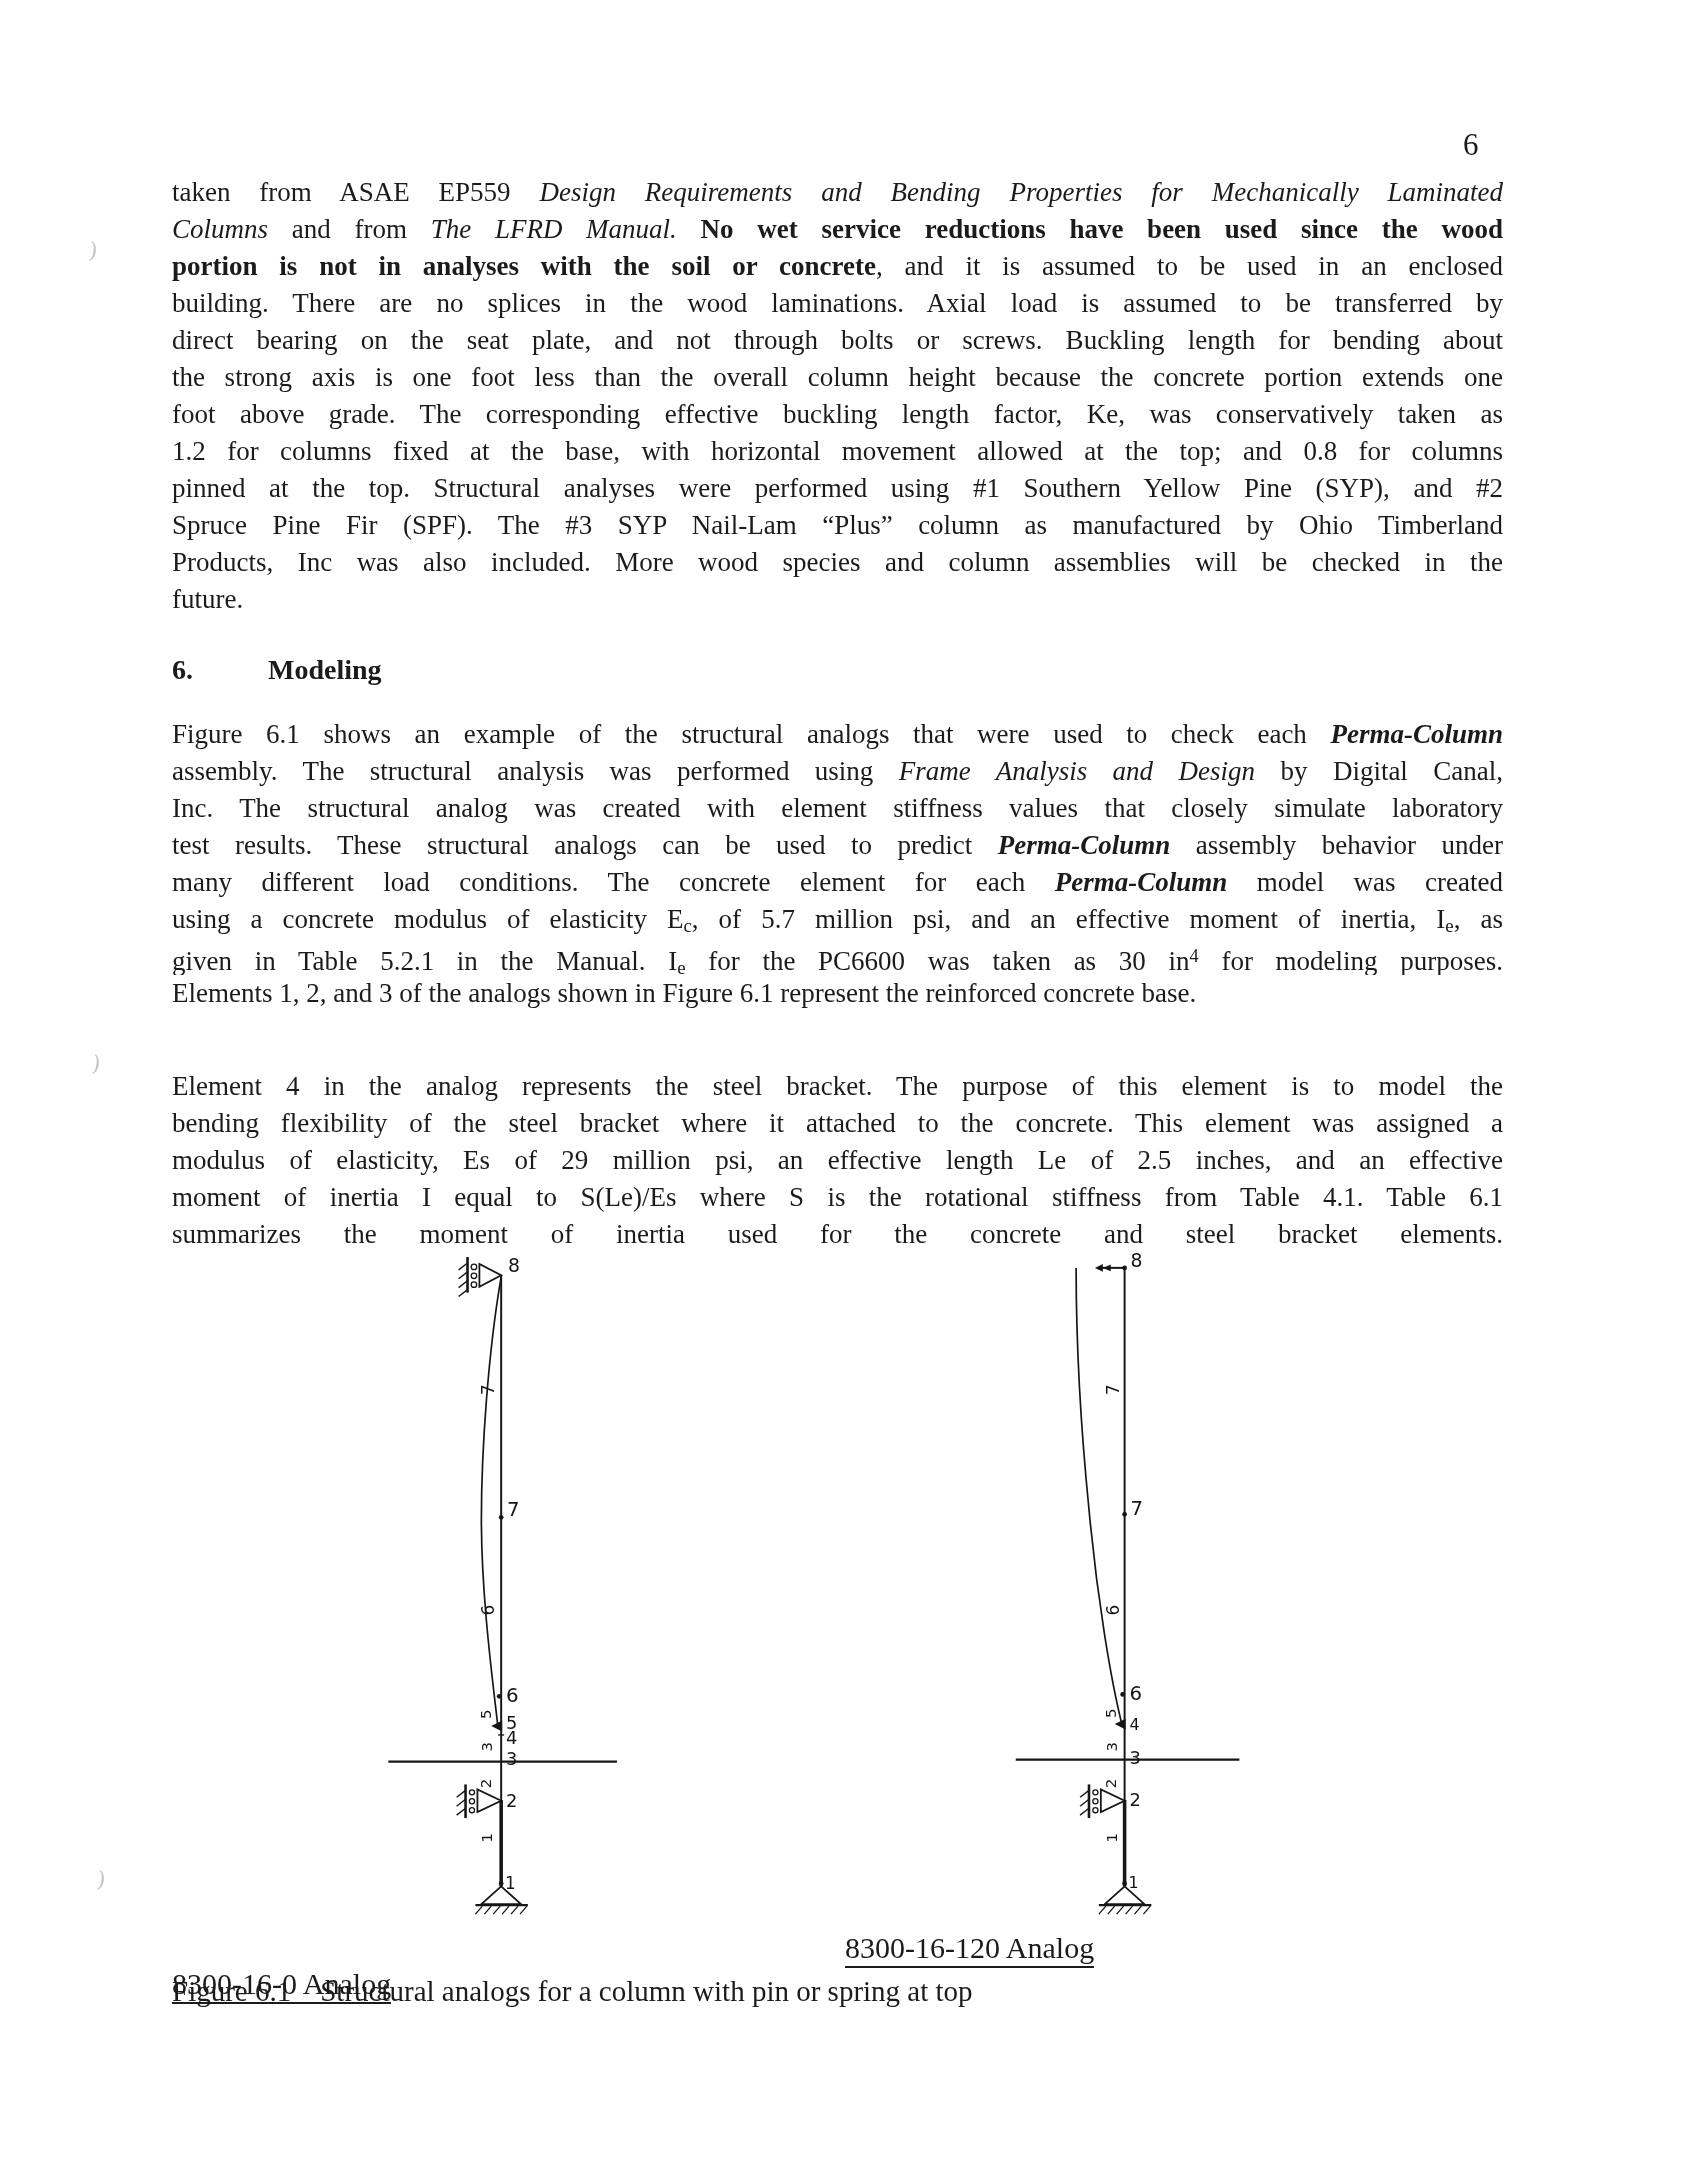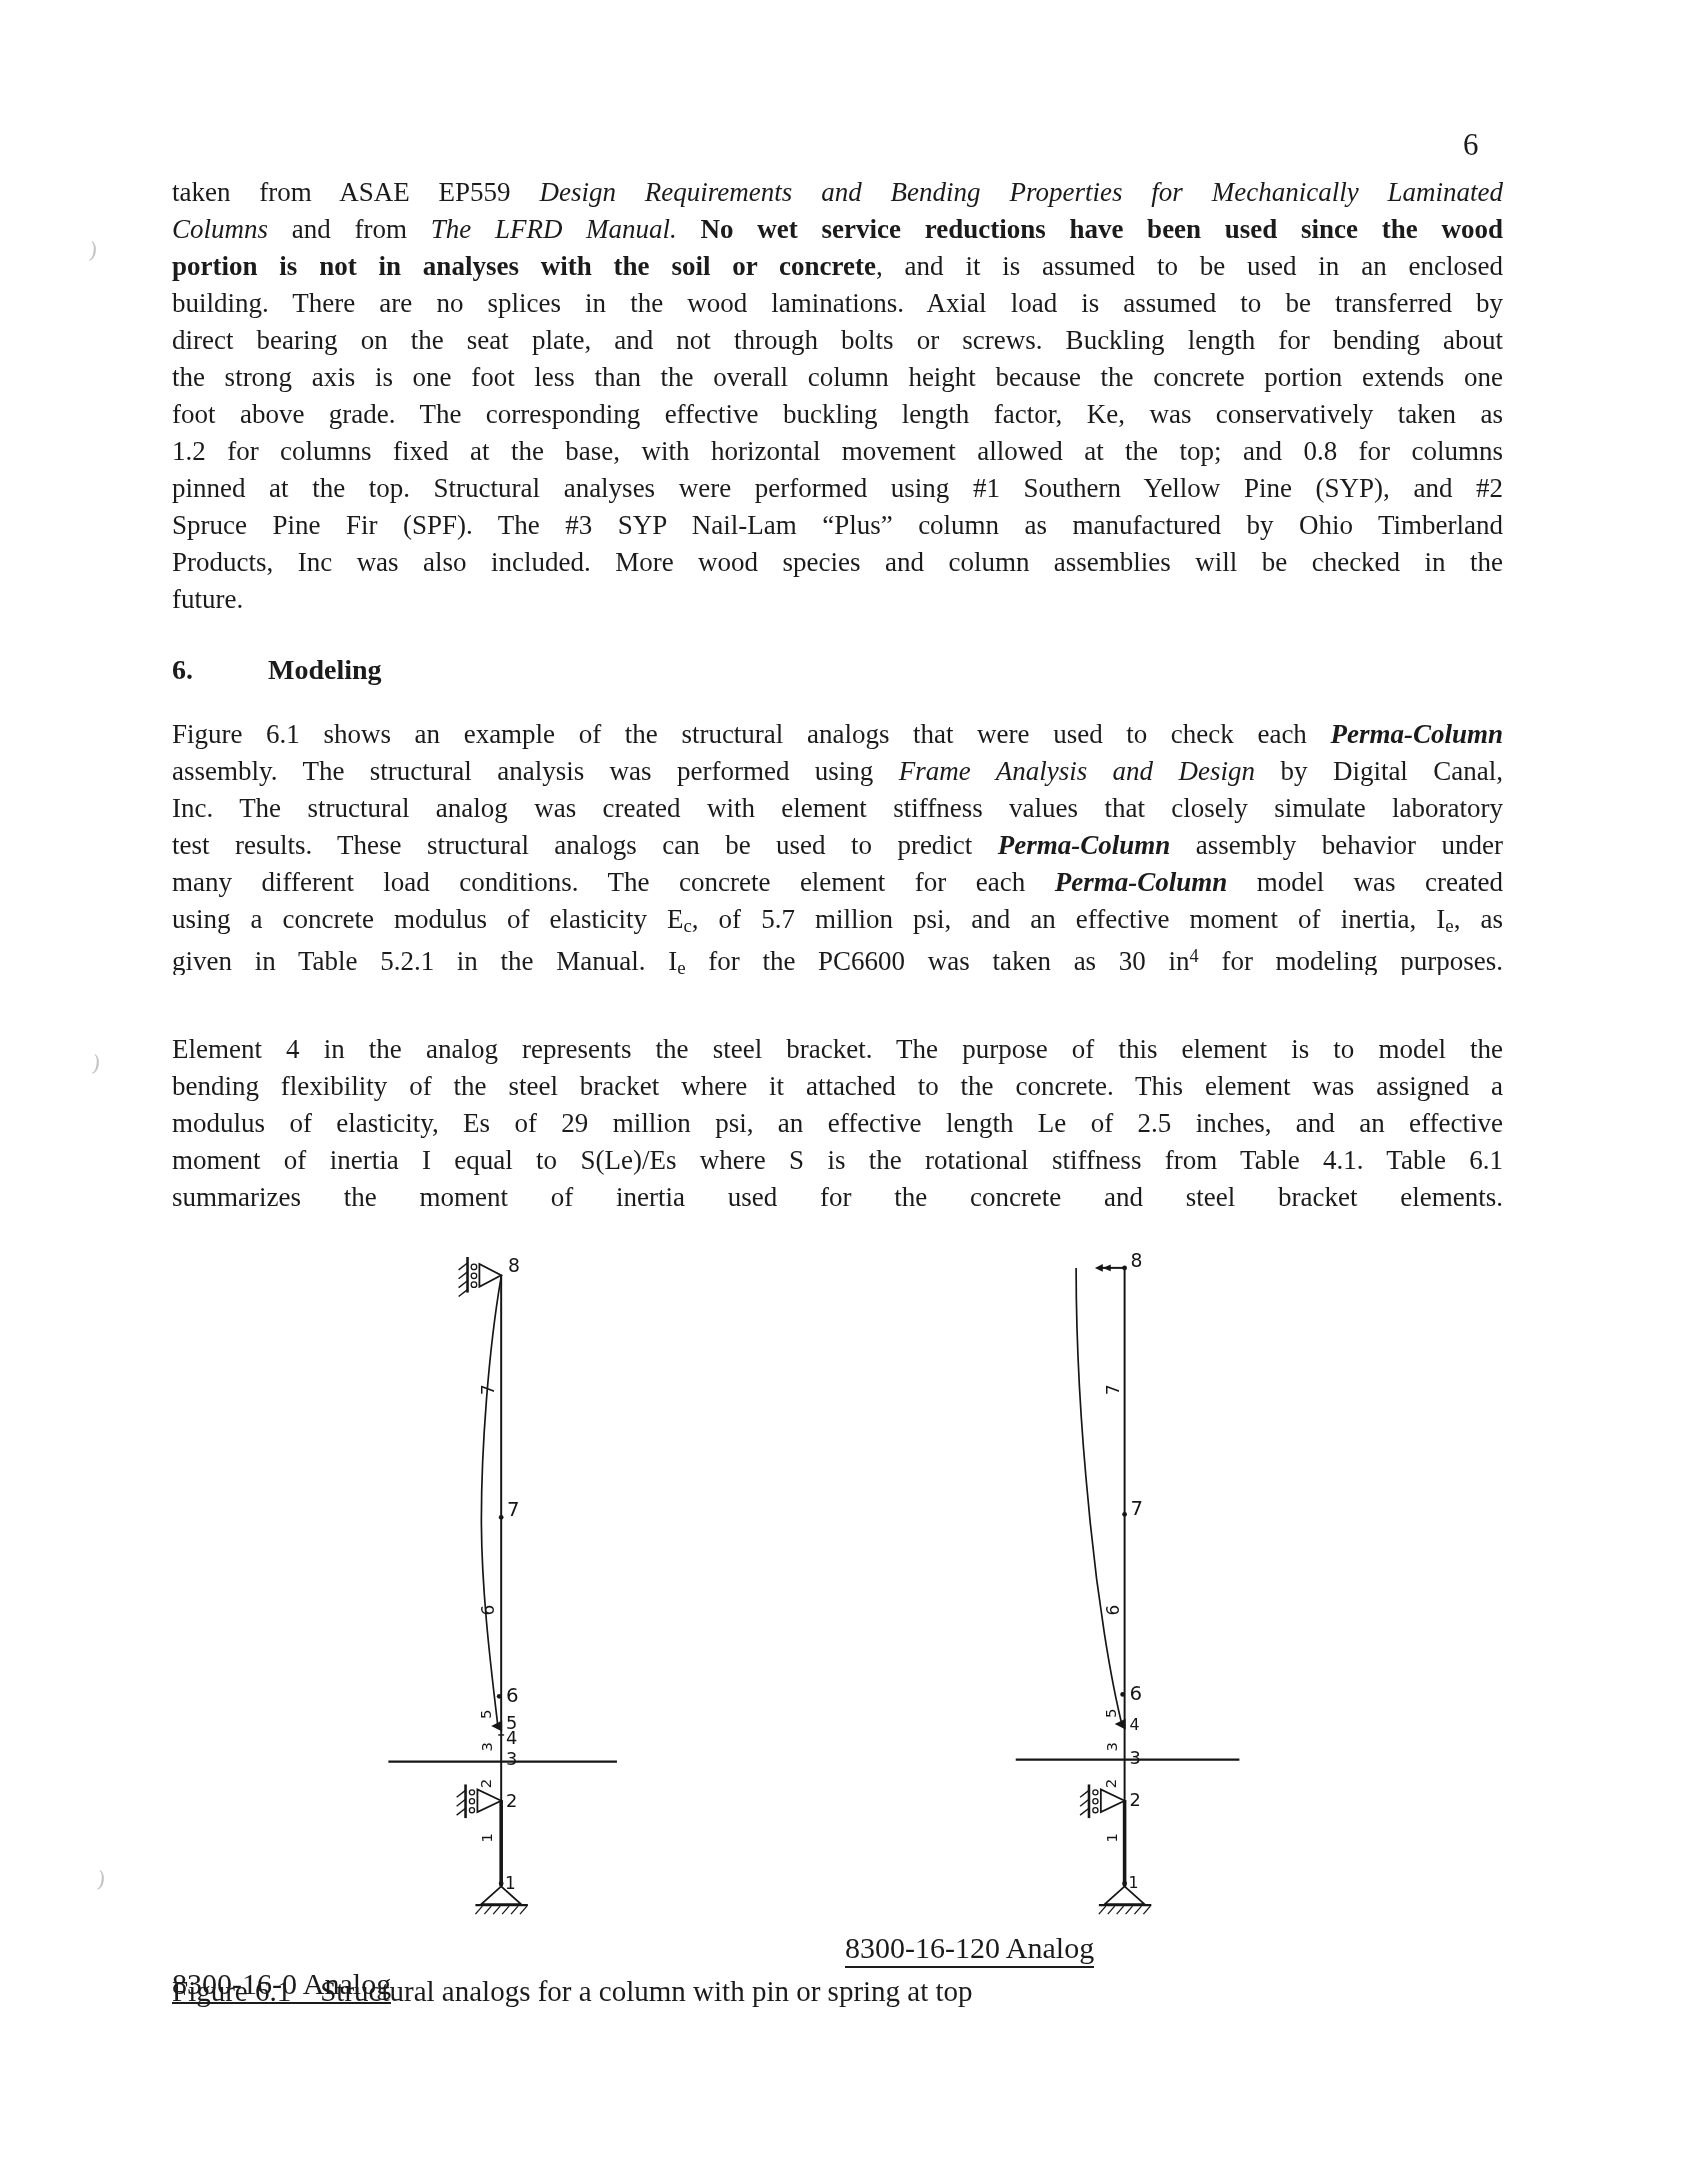--- a/index.html
+++ b/index.html
@@ -93,20 +93,21 @@
       <span>6.</span><span class="htitle">Modeling</span>
     </div>
     <div id="para2" class="para">
         <div class="line"><span class="seg n">Figure 6.1 shows an example of the structural analogs that were used to check each </span><span class="seg bi">Perma-Column</span></div>
         <div class="line"><span class="seg n">assembly. The structural analysis was performed using </span><span class="seg i">Frame Analysis and Design</span><span class="seg n"> by Digital Canal,</span></div>
         <div class="line"><span class="seg n">Inc. The structural analog was created with element stiffness values that closely simulate laboratory</span></div>
         <div class="line"><span class="seg n">test results. These structural analogs can be used to predict </span><span class="seg bi">Perma-Column</span><span class="seg n"> assembly behavior under</span></div>
         <div class="line"><span class="seg n">many different load conditions. The concrete element for each </span><span class="seg bi">Perma-Column</span><span class="seg n"> model was created</span></div>
         <div class="line"><span class="seg n">using a concrete modulus of elasticity E</span><span class="seg sub">c</span><span class="seg n">, of 5.7 million psi, and an effective moment of inertia, I</span><span class="seg sub">e</span><span class="seg n">, as</span></div>
         <div class="line"><span class="seg n">given in Table 5.2.1 in the Manual. I</span><span class="seg sub">e</span><span class="seg n"> for the PC6600 was taken as 30 in</span><span class="seg sup">4</span><span class="seg n"> for modeling purposes.</span></div>
+        <div class="line last"><span class="seg n">Elements 1, 2, and 3 of the analogs shown in Figure 6.1 represent the reinforced concrete base.</span></div>
       </div>
     <div id="para3" class="para">
         <div class="line"><span class="seg n">Element 4 in the analog represents the steel bracket. The purpose of this element is to model the</span></div>
         <div class="line"><span class="seg n">bending flexibility of the steel bracket where it attached to the concrete. This element was assigned a</span></div>
         <div class="line"><span class="seg n">modulus of elasticity, Es of 29 million psi, an effective length Le of 2.5 inches, and an effective</span></div>
         <div class="line"><span class="seg n">moment of inertia I equal to S(Le)/Es where S is the rotational stiffness from Table 4.1. Table 6.1</span></div>
         <div class="line"><span class="seg n">summarizes the moment of inertia used for the concrete and steel bracket elements.</span></div>
       </div>
   </div>
 

